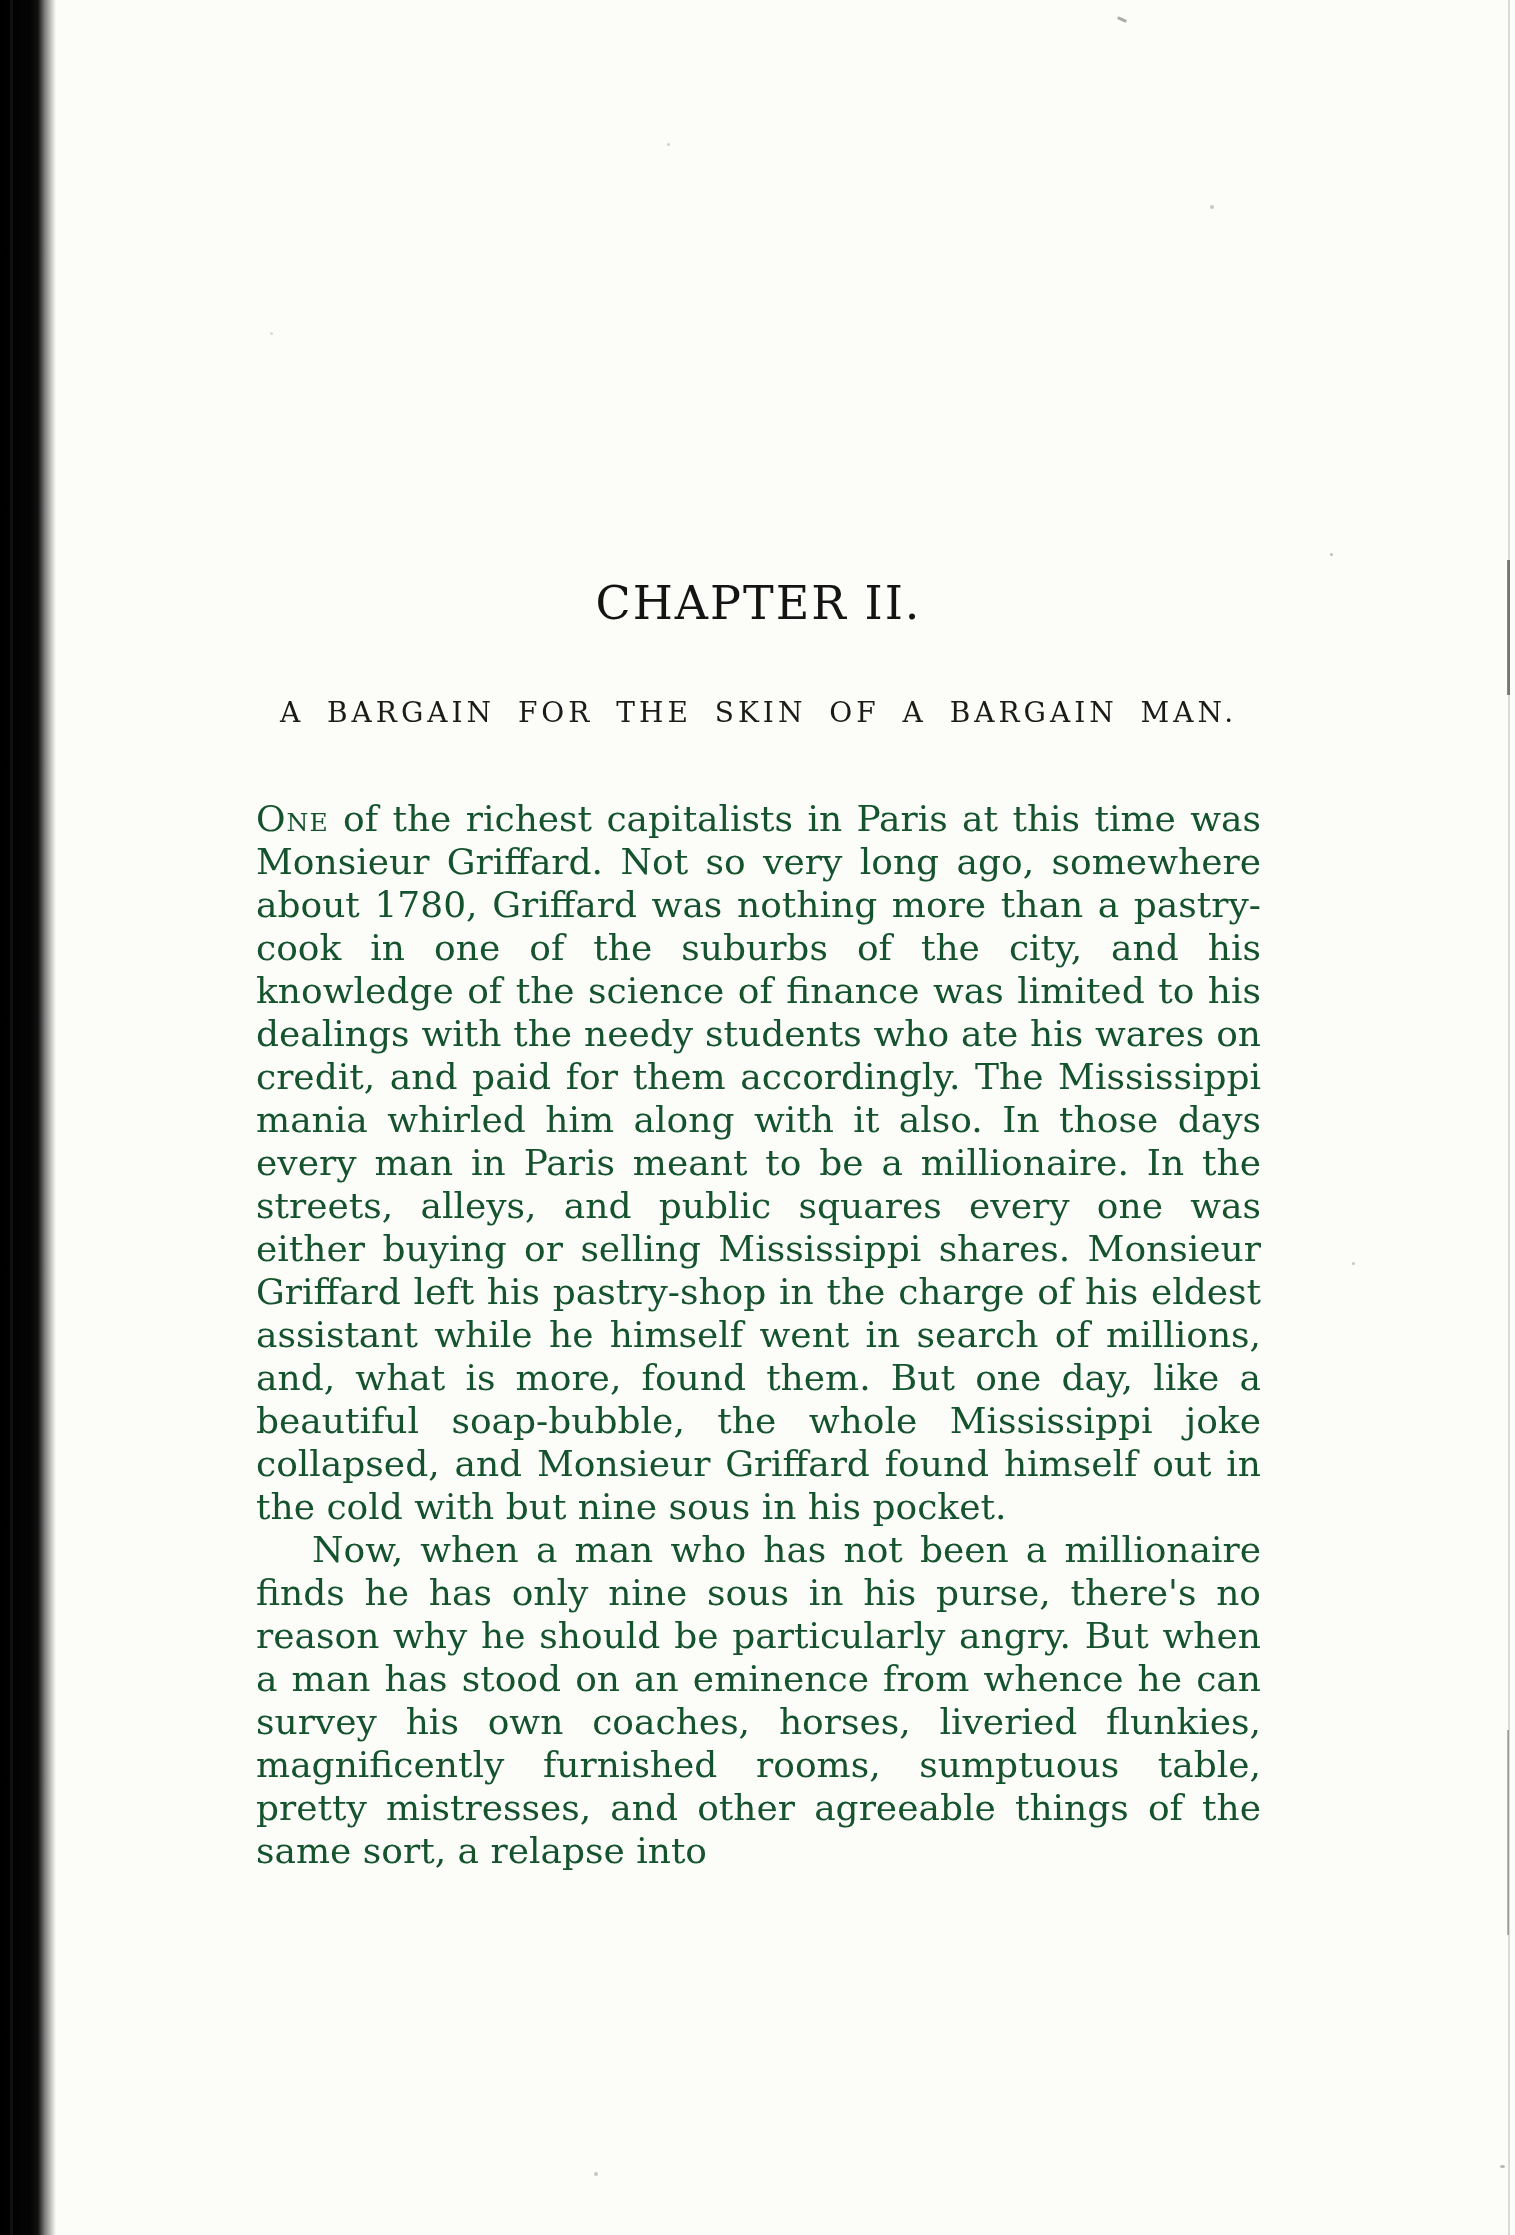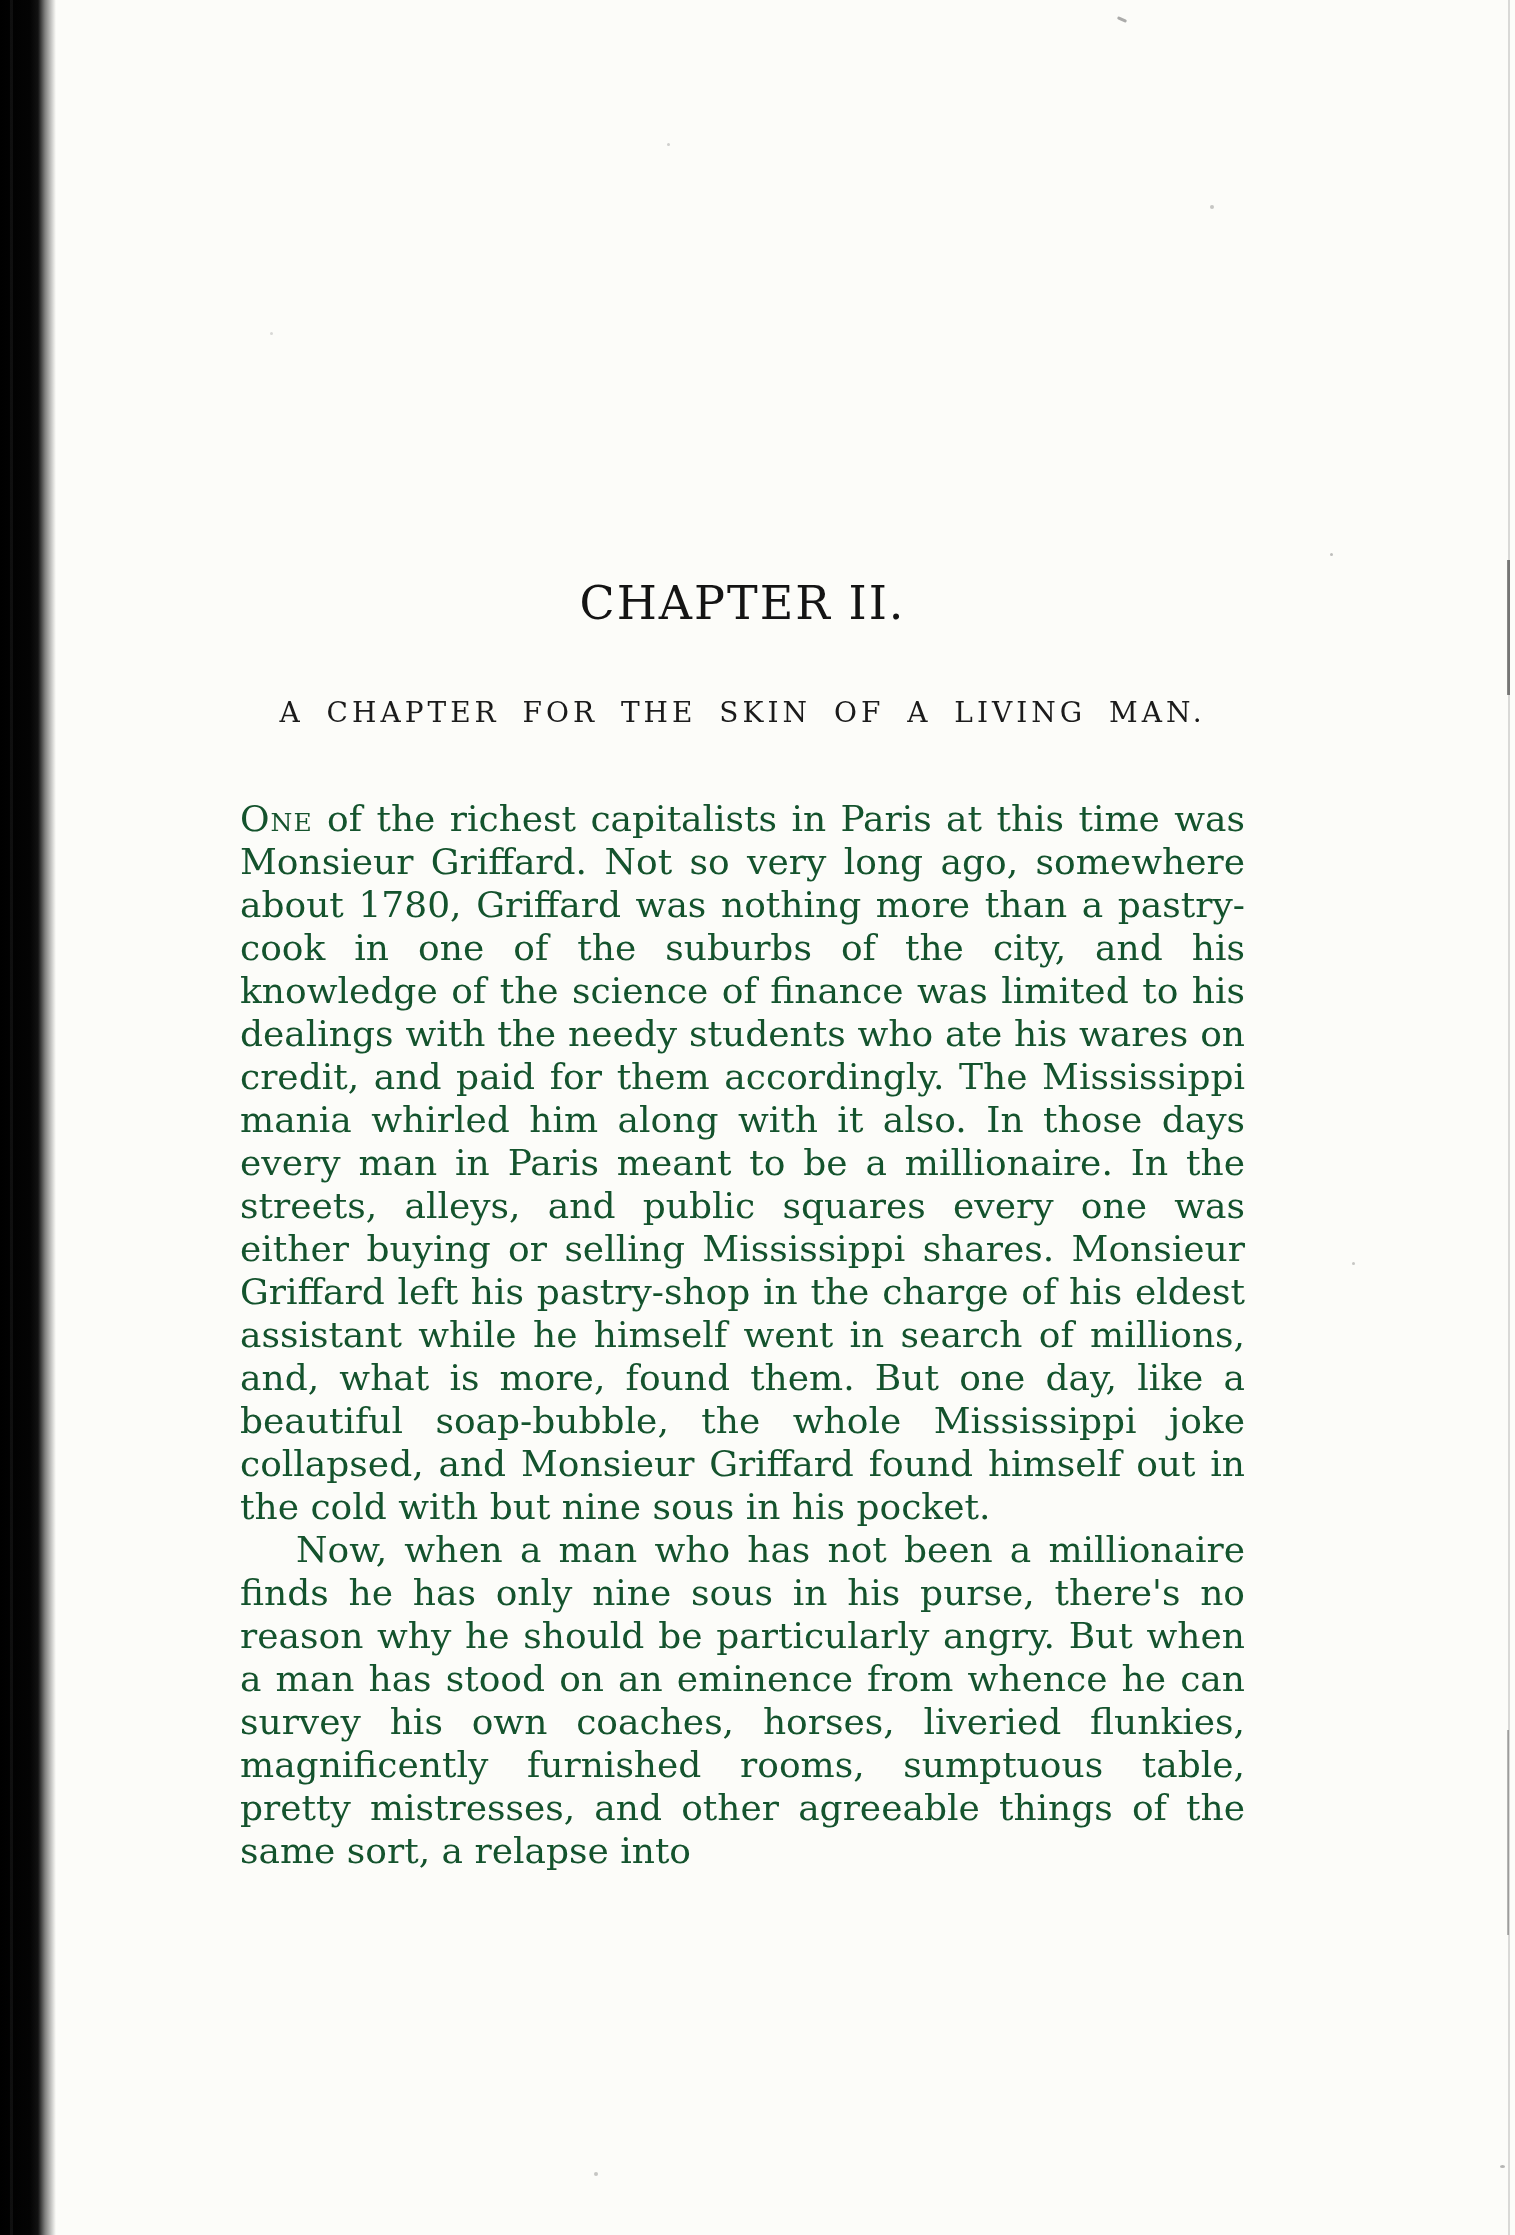--- a/index.html
+++ b/index.html
@@ -50,21 +50,21 @@
     background: rgba(20,20,20,0.5);
   }
   .edge-line-dark-b {
     position: absolute;
     left: 1507px; top: 1730px;
     width: 2px; height: 205px;
     background: rgba(20,20,20,0.3);
   }
   .content {
     position: absolute;
-    left: 240px;
+    left: 256px;
     top: 576px;
     width: 1005px;
   }
   .chapter-heading {
     margin: 0;
     font-size: 46px;
     font-weight: normal;
     letter-spacing: 2px;
     text-align: center;
     color: #141414;
@@ -113,21 +113,21 @@
 <div class="page">
 
   <div class="gutter-band"></div>
   <div class="edge-line"></div>
   <div class="edge-line-dark-a"></div>
   <div class="edge-line-dark-b"></div>
 
   <div class="content">
     <h1 class="chapter-heading">CHAPTER II.</h1>
 
-    <h2 class="chapter-subtitle">A CHAPTER FOR THE SKIN OF A LIVING MAN.</h2>
+    <h2 class="chapter-subtitle">A BARGAIN FOR THE SKIN OF A BARGAIN MAN.</h2>
 
     <div class="body-text">
       <p><span class="lead-word">One</span> <span>of the richest capitalists in Paris at this time was Monsieur Griffard. Not so very long ago, somewhere about 1780, Griffard was nothing more than a pastry-cook in one of the suburbs of the city, and his knowledge of the science of finance was limited to his dealings with the needy students who ate his wares on credit, and paid for them accordingly. The Mississippi mania whirled him along with it also. In those days every man in Paris meant to be a millionaire. In the streets, alleys, and public squares every one was either buying or selling Mississippi shares. Monsieur Griffard left his pastry-shop in the charge of his eldest assistant while he himself went in search of millions, and, what is more, found them. But one day, like a beautiful soap-bubble, the whole Mississippi joke collapsed, and Monsieur Griffard found himself out in the cold with but nine sous in his pocket.</span></p>
       <p class="indented">Now, when a man who has not been a millionaire finds he has only nine sous in his purse, there's no reason why he should be particularly angry. But when a man has stood on an eminence from whence he can survey his own coaches, horses, liveried flunkies, magnificently furnished rooms, sumptuous table, pretty mistresses, and other agreeable things of the same sort, a relapse into</p>
     </div>
   </div>
 
   <div class="speck s1"></div>
   <div class="speck s2"></div>
   <div class="speck s3"></div>

